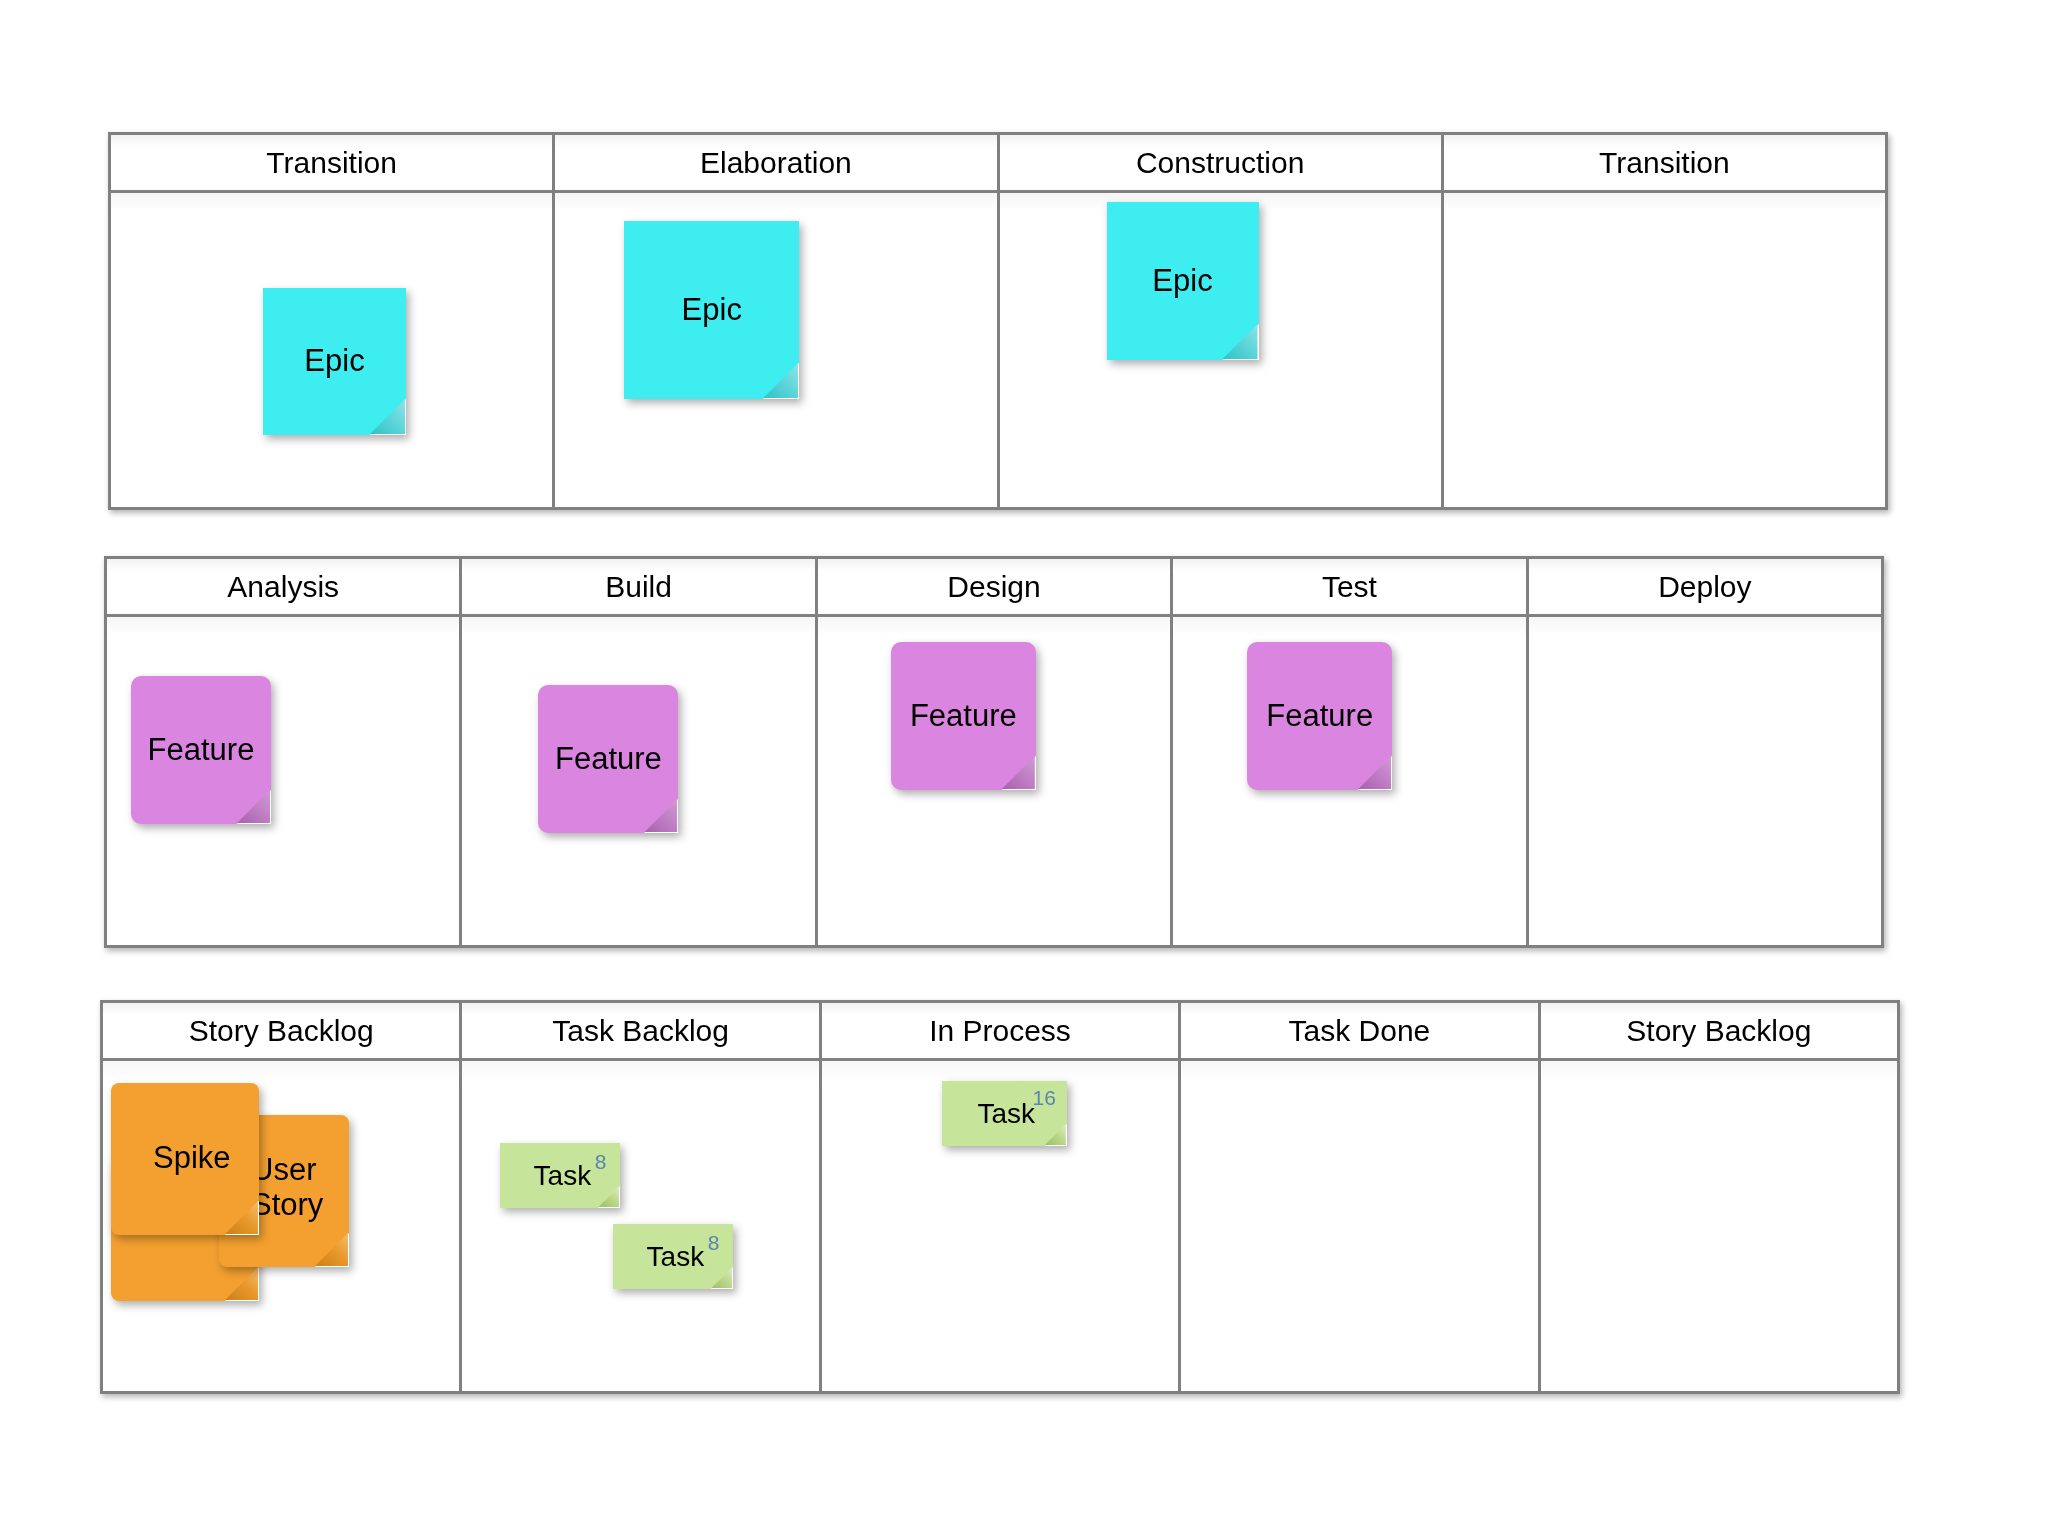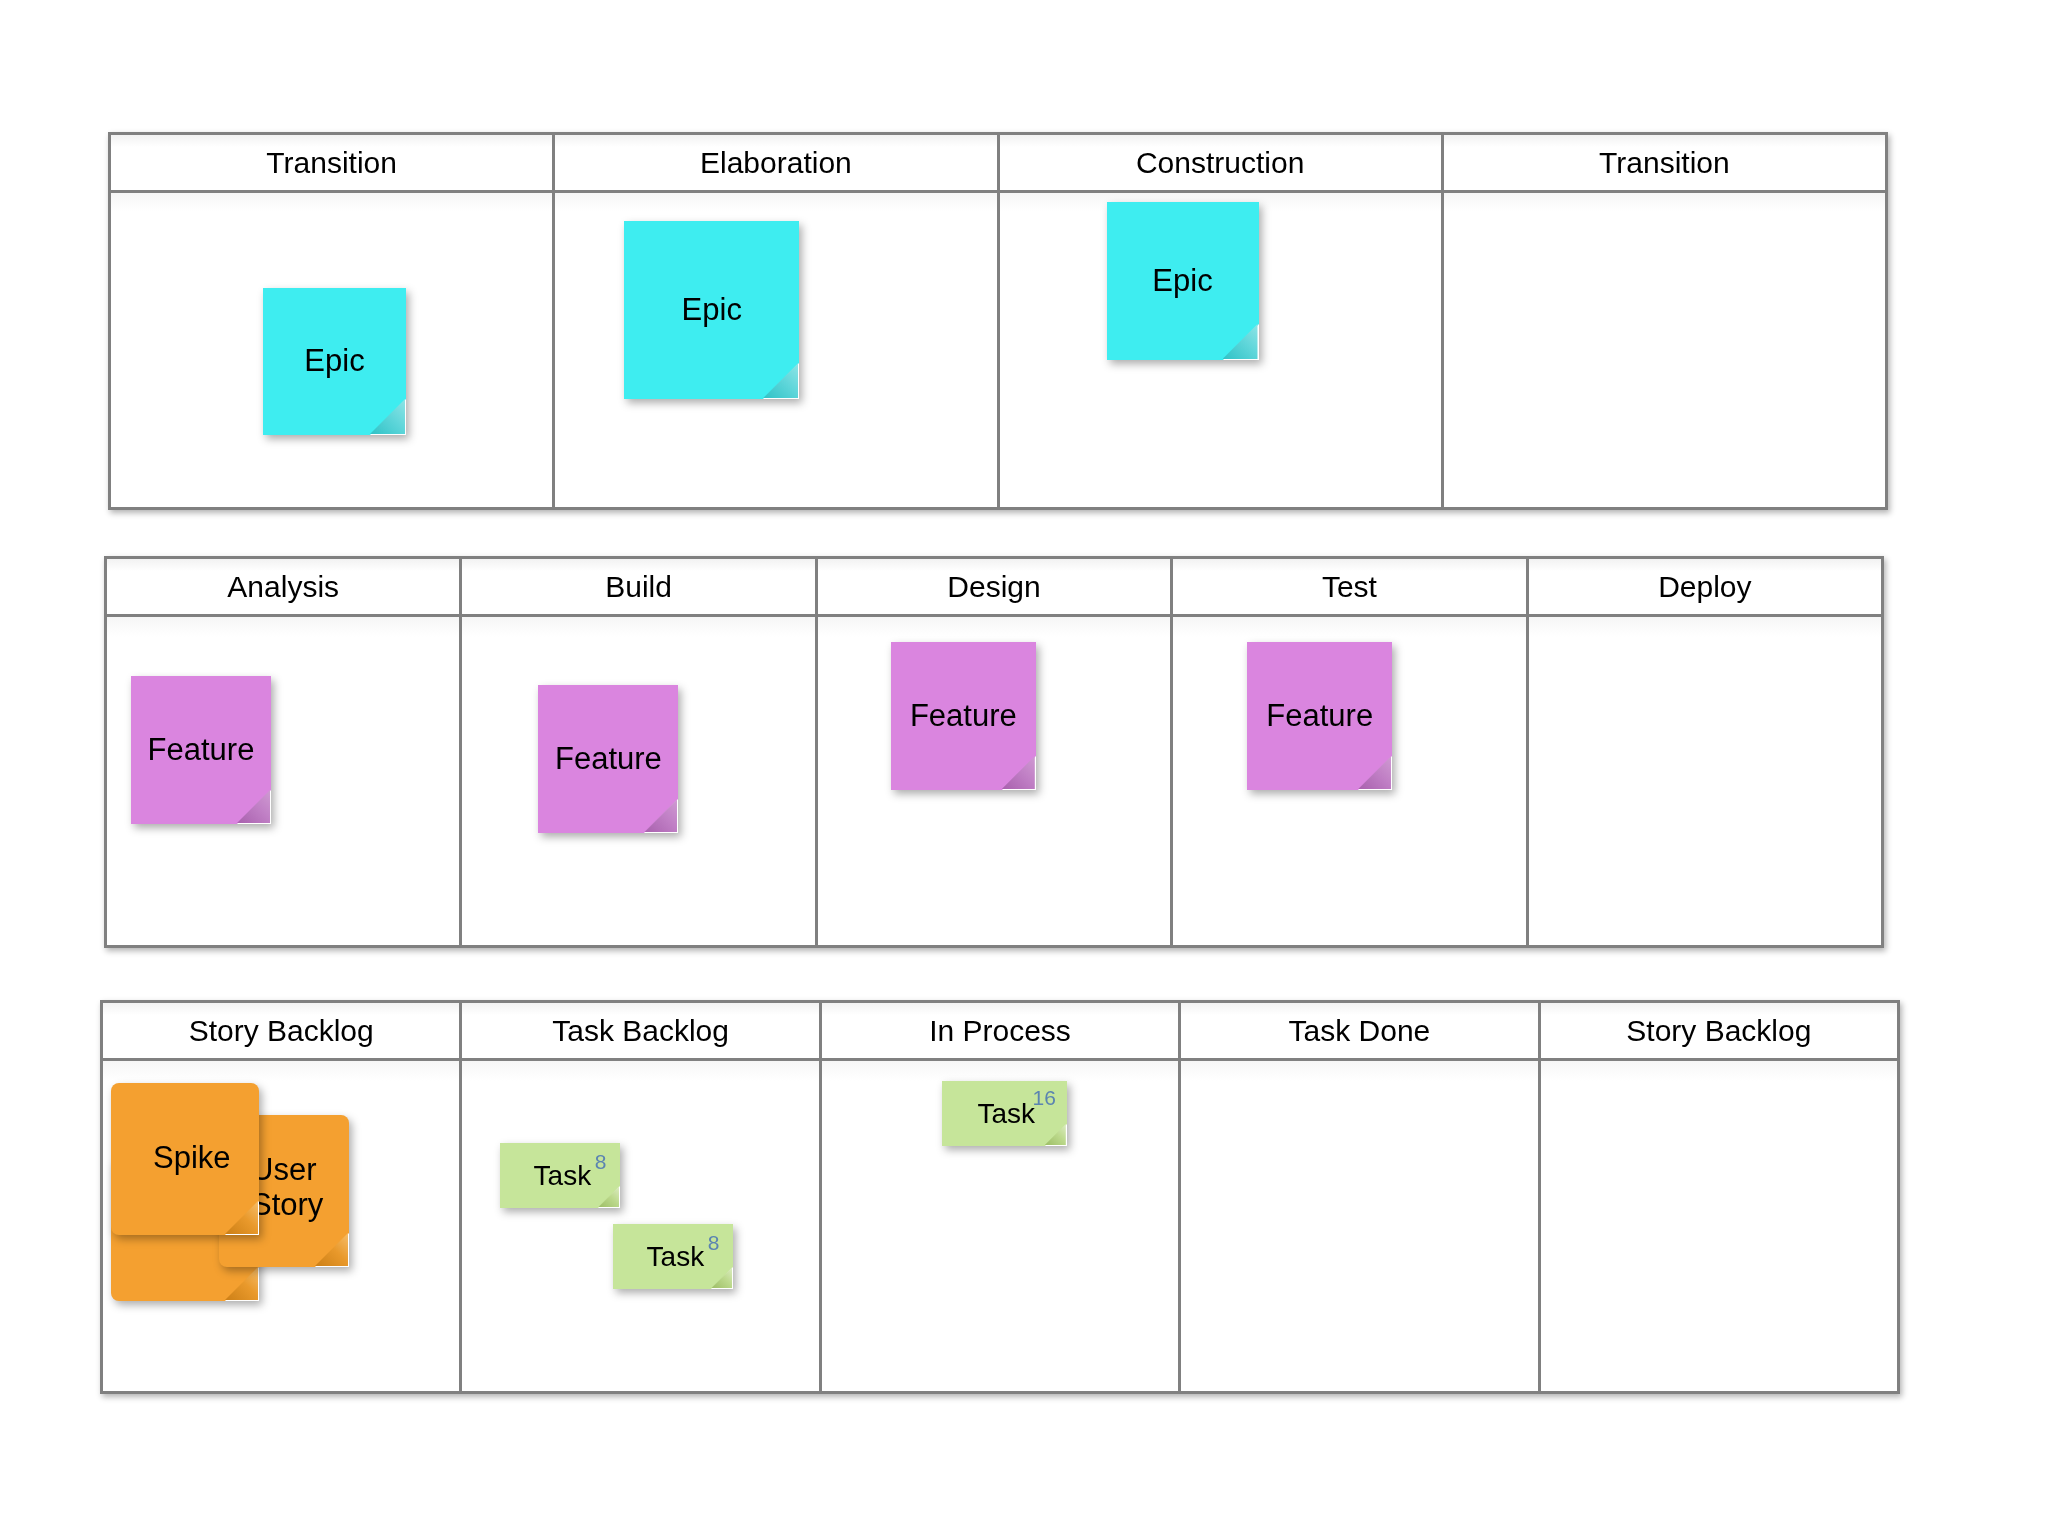--- a/index.html
+++ b/index.html
@@ -113,21 +113,21 @@
       clip-path: polygon(100% 0, 100% 100%, 0 100%); }
   .note.orange .fold-flap { right: 1px; bottom: 1px; width: 33px; height: 33px;
       background: linear-gradient(225deg, #f6bd6a 0%, #e9992b 45%, #cc7f16 100%);
       clip-path: polygon(100% 0, 100% 100%, 0 100%); }
   .note.green  .fold-flap { right: 1px; bottom: 1px; width: 21px; height: 21px;
       background: linear-gradient(225deg, #dcecc2 0%, #bcd98c 45%, #9cbd65 100%);
       clip-path: polygon(100% 0, 100% 100%, 0 100%); }
 
   
   .note.epic    { font-size: 31px; }
-  .note.feature { font-size: 31px; }
+  .note.feature { font-size: 31px; border-radius: 10px; }
   .note.story   { font-size: 31px; }
   .note.task    { font-size: 28px; }
 
   .note.task .label { padding-right: 2px; }
   .note .points {
     position: absolute;
     z-index: 4;
     font-size: 21px;
     color: #5B84B1;
     line-height: 1;

